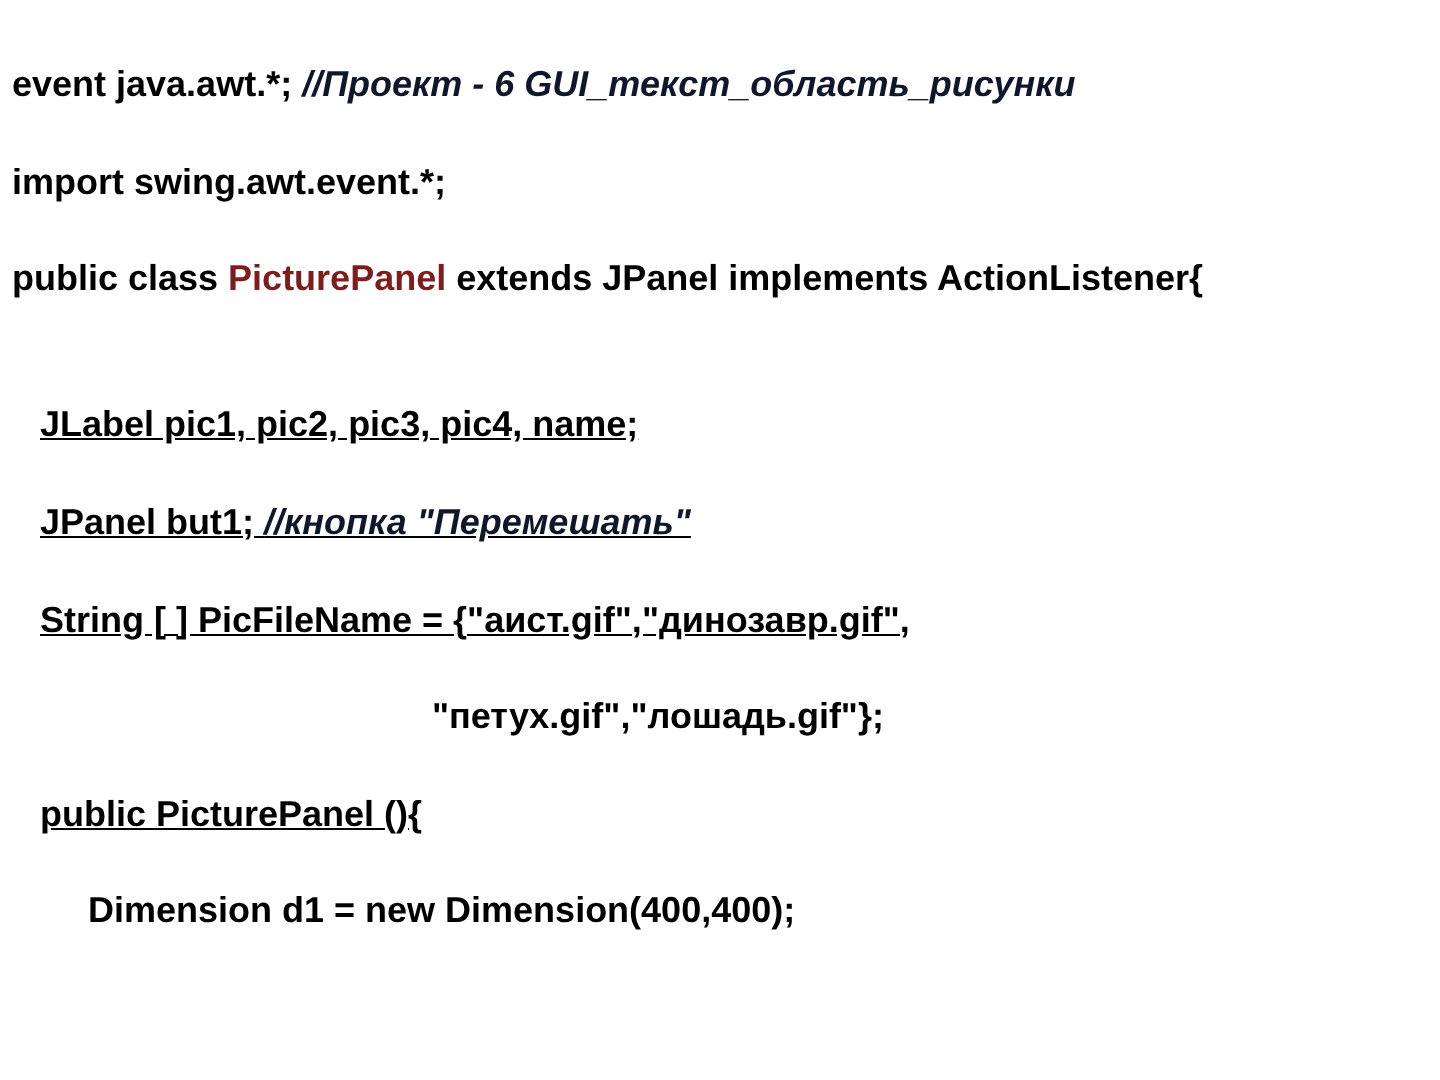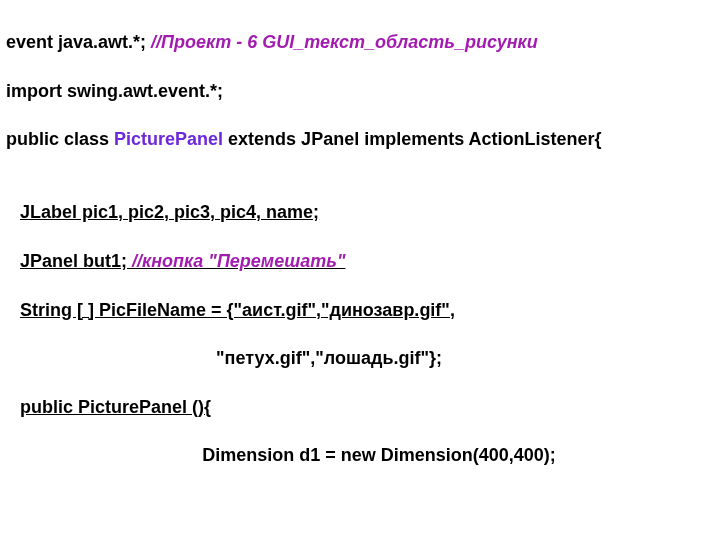--- a/index.html
+++ b/index.html
@@ -12,25 +12,25 @@
     font-size: 18px;
     font-weight: bold;
     color: #000000;
     overflow: hidden;
   }
   .code {
     padding: 6px 6px 6px 6px;
     line-height: 1.35;
     white-space: pre;
   }
-  .red { color: #6d28d9; }
-  .blue { color: #a21caf; font-style: italic; }
+  .red { color: #7f1d1d; }
+  .blue { color: #0f172a; font-style: italic; }
   .line { display: block; }
   .ind1 { padding-left: 14px; text-decoration: underline; }
-  .ind2 { padding-left: 38px; text-align: center; }
+  .ind2 { padding-left: 38px; }
   .ind3 { padding-left: 210px; }
 </style>
 </head>
 <body>
 
 <div class="code">
 <span class="line"><span>event java.awt.*; </span><span class="blue">//Проект - 6 GUI_текст_область_рисунки</span></span>
 <span class="line">import swing.awt.event.*;</span>
 <span class="line"><span>public class </span><span class="red">PicturePanel</span><span> extends JPanel implements ActionListener{</span></span>
 <span class="line"></span>

